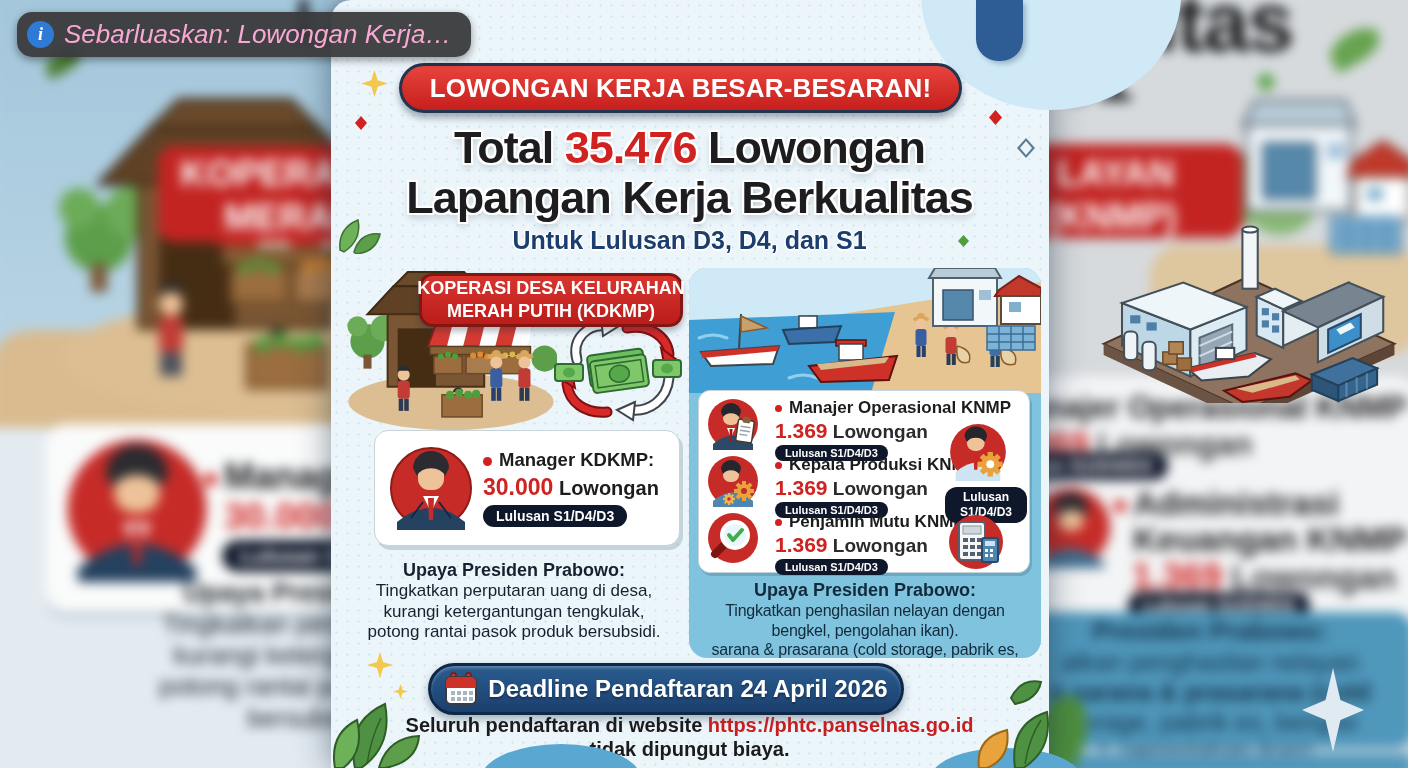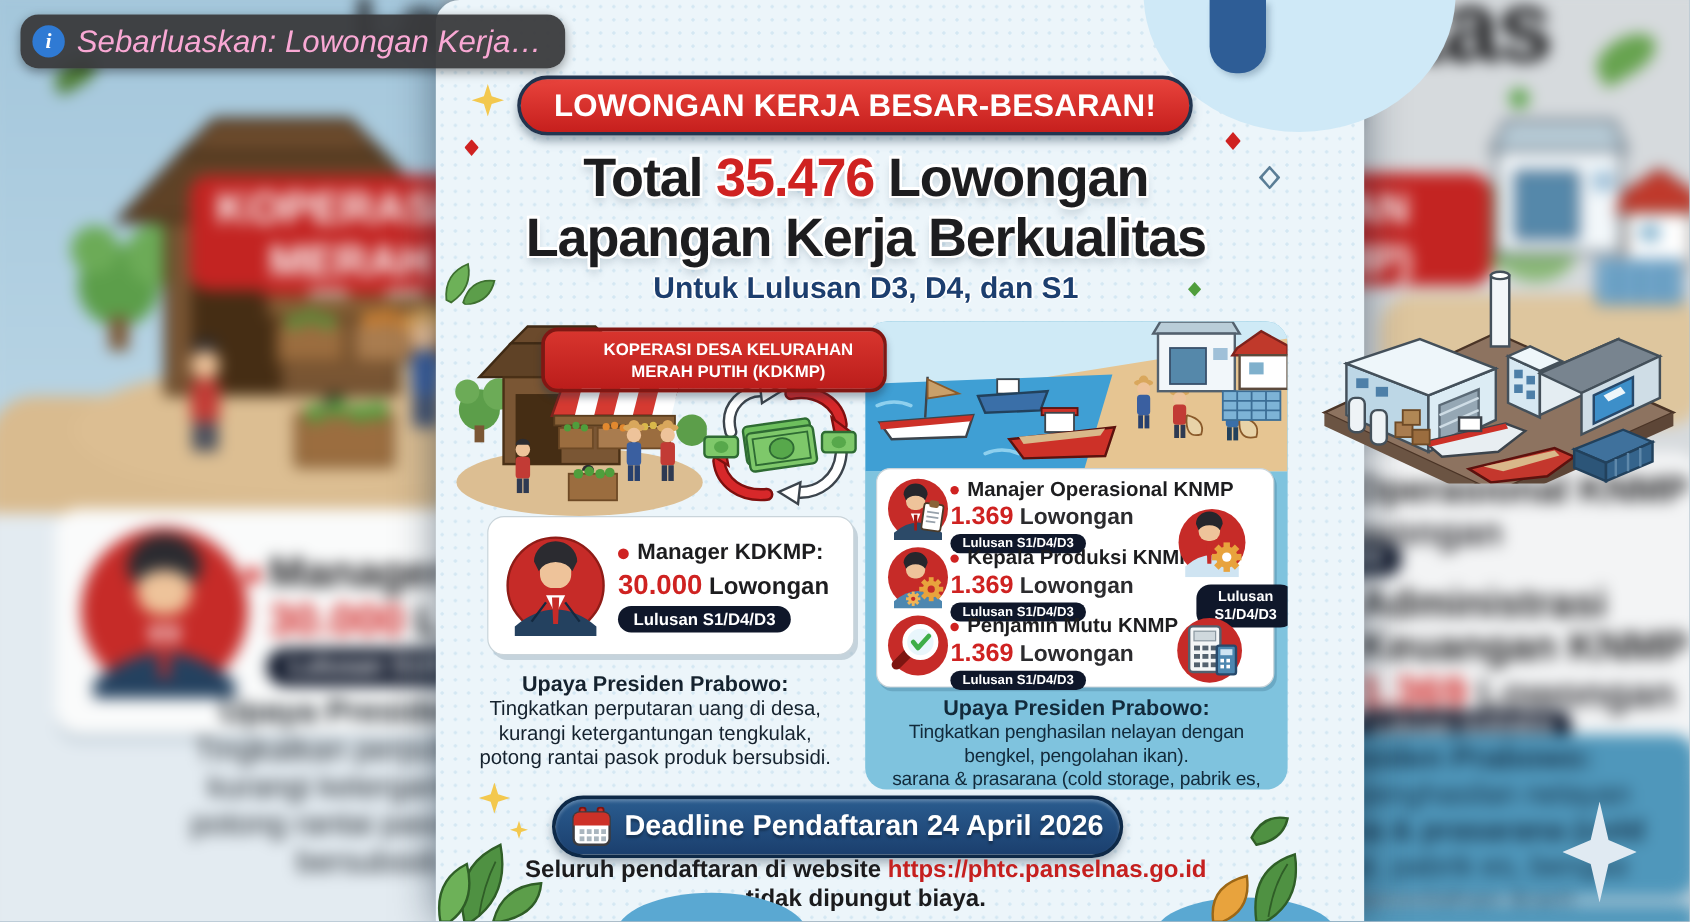--- a/index.html
+++ b/index.html
@@ -6,48 +6,48 @@
   .screen{position:relative;width:1408px;height:768px;overflow:hidden;
     font-family:"Liberation Sans","DejaVu Sans",sans-serif;background:#c2d2dc;}
   .abs{position:absolute;}
   
   .bg{position:absolute;left:0;top:0;width:100%;height:100%;filter:blur(6px);}
   .bg-txt{position:absolute;white-space:nowrap;font-weight:900;}
   .red{color:#cf2221;}
   .dot{display:inline-block;width:9px;height:9px;border-radius:50%;background:#cf2221;margin-right:7px;vertical-align:middle;}
   .badge{display:inline-block;background:#0f172a;color:#fff;font-weight:800;border-radius:999px;white-space:nowrap;}
   
-  .poster{position:absolute;left:363px;top:0;width:774px;height:768px;
+  .poster{position:absolute;left:331px;top:0;width:718px;height:768px;
     background:#ecf5fa;background-image:radial-gradient(rgba(140,190,220,.25) 1.2px,transparent 1.4px);
     background-size:11px 11px;border-radius:20px 20px 0 0;box-shadow:0 0 34px rgba(15,35,55,.5);}
   .ribbon{position:absolute;left:68px;top:63px;width:557px;height:44px;display:flex;align-items:center;justify-content:center;
     background:linear-gradient(#e8433c,#c61f1d);border:3px solid #22344e;border-radius:999px;
     box-shadow:0 5px 7px rgba(90,110,125,.55);color:#fff;font-weight:800;font-size:26px;letter-spacing:.2px;white-space:nowrap;}
   .h-title{position:absolute;left:0;width:717px;text-align:center;font-weight:900;color:#1d1d1f;font-size:45px;letter-spacing:-1px;white-space:nowrap;
     text-shadow:2px 0 0 #fff,-2px 0 0 #fff,0 2px 0 #fff,0 -2px 0 #fff,2px 2px 0 #fff,-2px -2px 0 #fff,2px -2px 0 #fff,-2px 2px 0 #fff,0 5px 7px rgba(40,70,95,.25);}
   .subtitle{position:absolute;left:0;top:226px;width:717px;text-align:center;font-weight:800;font-size:25px;color:#1c3e6e;
     text-shadow:1.5px 0 0 #fff,-1.5px 0 0 #fff,0 1.5px 0 #fff,0 -1.5px 0 #fff;}
   .section-banner{position:absolute;display:flex;flex-direction:column;align-items:center;justify-content:center;
     background:linear-gradient(#d8352e,#bb1d1b);border:3px solid #801713;border-radius:14px;
-    box-shadow:0 4px 6px rgba(30,50,70,.35);color:#fff;font-weight:800;font-size:14px;line-height:1.3;white-space:nowrap;z-index:3;padding-left:24px;}
+    box-shadow:0 4px 6px rgba(30,50,70,.35);color:#fff;font-weight:800;font-size:18px;line-height:1.3;white-space:nowrap;z-index:3;}
   .job-card{position:absolute;left:43px;top:430px;width:304px;height:114px;background:#fff;border:1px solid #c9d4da;
     border-radius:14px;box-shadow:3px 4px 0 rgba(150,170,185,.45);display:flex;align-items:center;z-index:2;}
   .job-info{margin-left:10px;}
   .job-title{font-size:18.5px;font-weight:800;color:#1d1d1f;white-space:nowrap;}
   .job-count{margin-top:3px;white-space:nowrap;}
   .job-count .num{font-size:23px;font-weight:900;color:#cf2221;}
   .job-count .suf{font-size:20px;font-weight:800;color:#1d1d1f;}
   .effort{position:absolute;text-align:center;color:#15222e;}
   .effort .et{font-weight:800;font-size:18px;}
   .effort .el{font-weight:500;font-size:17px;line-height:1.22;}
   .knmp-panel{position:absolute;left:358px;top:268px;width:352px;height:390px;background:#7fc3de;border-radius:18px;overflow:hidden;z-index:1;}
   .kcard{position:absolute;left:9px;top:122px;width:330px;height:181px;background:#fff;border:1px solid #c9d4da;border-radius:12px;
     box-shadow:2px 3px 0 rgba(70,120,150,.35);}
   .krow{position:absolute;left:8px;display:flex;}
-  .krow-text{margin-left:1px;}
+  .krow-text{margin-left:16px;}
   .krow-title{font-size:17px;font-weight:800;color:#1d1d1f;white-space:nowrap;}
   .krow-count{white-space:nowrap;margin-top:1px;}
   .krow-count .num{font-size:21px;font-weight:900;color:#cf2221;}
   .krow-count .suf{font-size:19px;font-weight:800;color:#2b2b2e;}
   .badge.sm{font-size:11px;padding:2px 10px;margin-top:2px;}
   .badge.side{font-size:12px;line-height:1.25;text-align:center;padding:3px 8px;border-radius:12px;}
   .deadline{position:absolute;left:97px;top:663px;width:470px;height:46px;display:flex;align-items:center;justify-content:center;gap:10px;
     background:linear-gradient(#2a5c8f,#1b3f6e);border:3px solid #0e2947;border-radius:999px;
     box-shadow:0 4px 8px rgba(20,40,60,.35), inset 0 2px 3px rgba(255,255,255,.25);
     color:#fff;font-weight:800;font-size:24px;white-space:nowrap;text-shadow:0 2px 2px rgba(0,0,0,.3);}
@@ -608,21 +608,21 @@
                 <rect x="-11" y="-2.4" width="22" height="4.8"></rect>
                 <g transform="rotate(45)">
                   <rect x="-2.4" y="-11" width="4.8" height="22"></rect>
                   <rect x="-11" y="-2.4" width="22" height="4.8"></rect>
                 </g>
                 <circle r="8"></circle>
               </g>
               <circle r="3.5" fill="#fff"></circle>
             </g>
         </svg>
-        <div class="badge side" style="position:absolute;left:246px;top:96px;width:66px;margin-left:20px;">
+        <div class="badge side" style="position:absolute;left:246px;top:96px;width:66px;">
           <div>Lulusan</div>
           <div>S1/D4/D3</div>
         </div>
         <svg style="position:absolute;left:248px;top:122px;" width="58" height="58" viewBox="0 0 58 58">
           <circle cx="29" cy="29" r="27" fill="#c62b28"></circle>
           <rect x="12" y="9" width="26" height="38" rx="3" fill="#f4f6f7" stroke="#53616e" stroke-width="2"></rect>
           <rect x="16" y="13" width="18" height="8" fill="#cfd8dd" stroke="#8a97a0" stroke-width="1"></rect>
           <g fill="#53616e">
             <rect x="16" y="25" width="5" height="4"></rect>
               <rect x="23" y="25" width="5" height="4"></rect>

